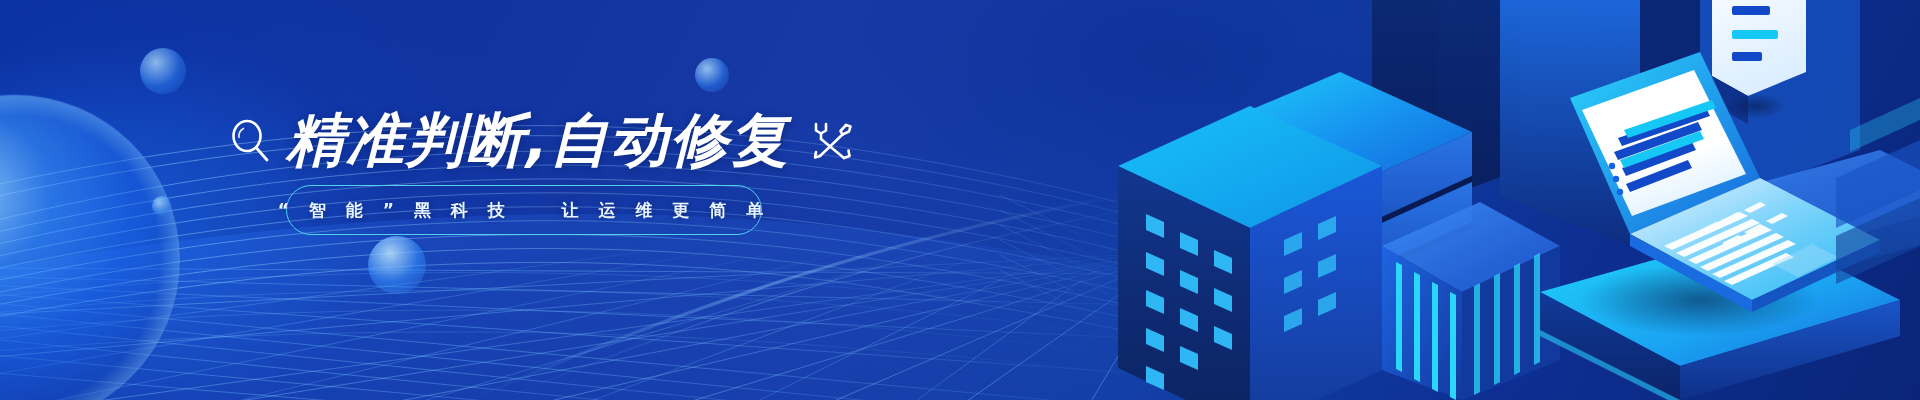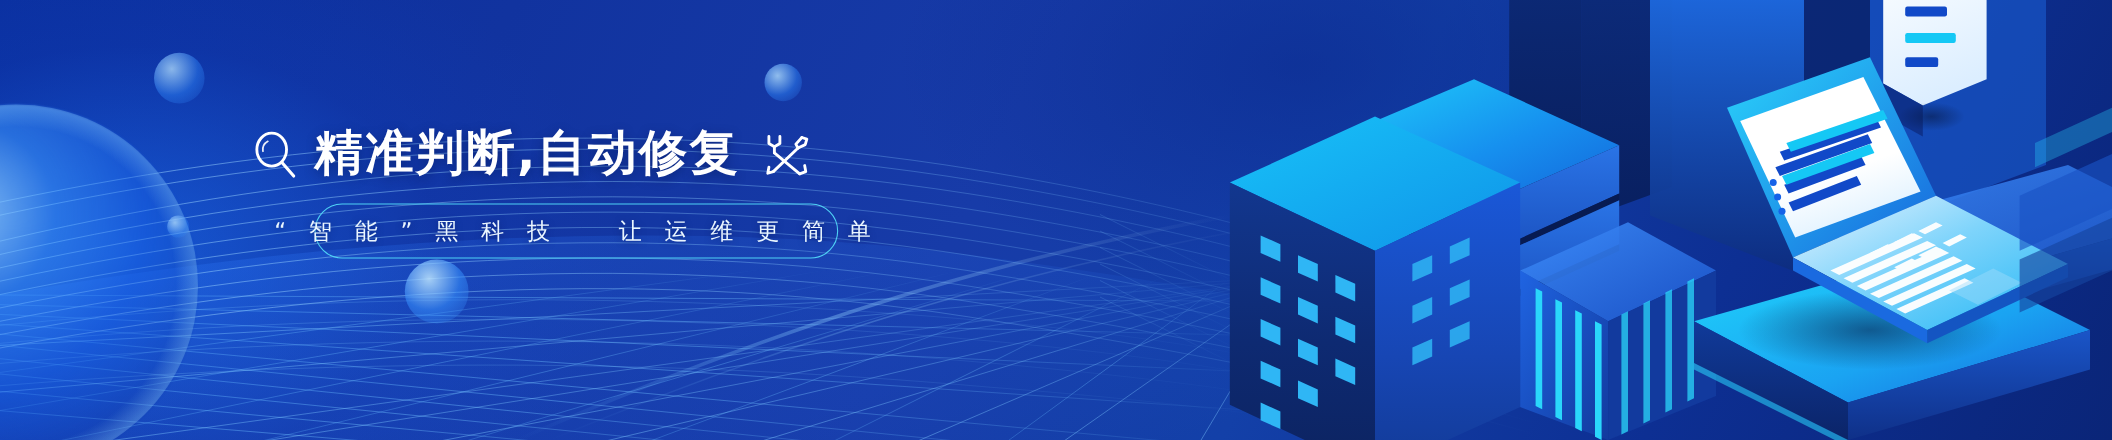--- a/index.html
+++ b/index.html
@@ -43,47 +43,49 @@
   #orb-4 { left:152px; top:196px; width:20px; height:20px;
     background:radial-gradient(circle at 35% 32%, rgba(185,228,255,.7), rgba(52,142,255,.3) 60%, rgba(30,90,210,0) 100%); }
 
   
   #headline-block {
     position:absolute; left:228px; top:104px; width:640px;
   }
   #headline-row { display:flex; align-items:center; height:72px; }
   #headline-text {
     color:#ffffff;
-    font-size:44px;
+    font-size:58px;
     font-weight:700;
     letter-spacing:2px;
     line-height:72px;
     white-space:nowrap;
     text-shadow:0 2px 10px rgba(4,22,80,.45);
     font-family:"DejaVu Sans","Liberation Sans",sans-serif;
+    font-style:italic;
   }
   #search-icon-wrap { width:46px; height:46px; margin-right:12px; flex:0 0 auto; }
   #wrench-icon-wrap { width:54px; height:54px; margin-left:14px; flex:0 0 auto; }
 
   
   #subtitle-pill {
     position:absolute; left:286px; top:185px;
     width:476px; height:50px;
     border:1.5px solid #4fd2f5;
     border-radius:26px;
     display:flex; align-items:center; justify-content:center;
     background:rgba(16,58,170,.10);
   }
   #subtitle-text {
     color:#eaf6ff;
-    font-size:21px;
+    font-size:17px;
     letter-spacing:7px;
     white-space:nowrap;
     font-family:"DejaVu Sans","Liberation Sans",sans-serif;
     text-shadow:0 1px 6px rgba(6,28,96,.5);
+    font-weight:bold;
   }
 
   
   #illustration { position:absolute; right:0; top:0; width:920px; height:400px; }
   #illustration svg { display:block; width:920px; height:400px; }
 </style>
 </head>
 <body>
 
 <div id="banner">

